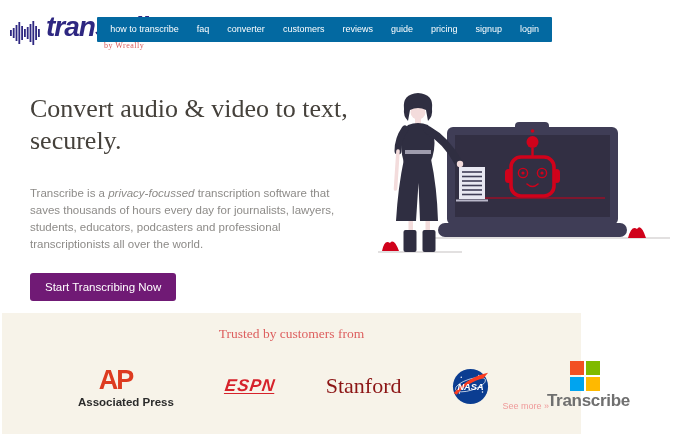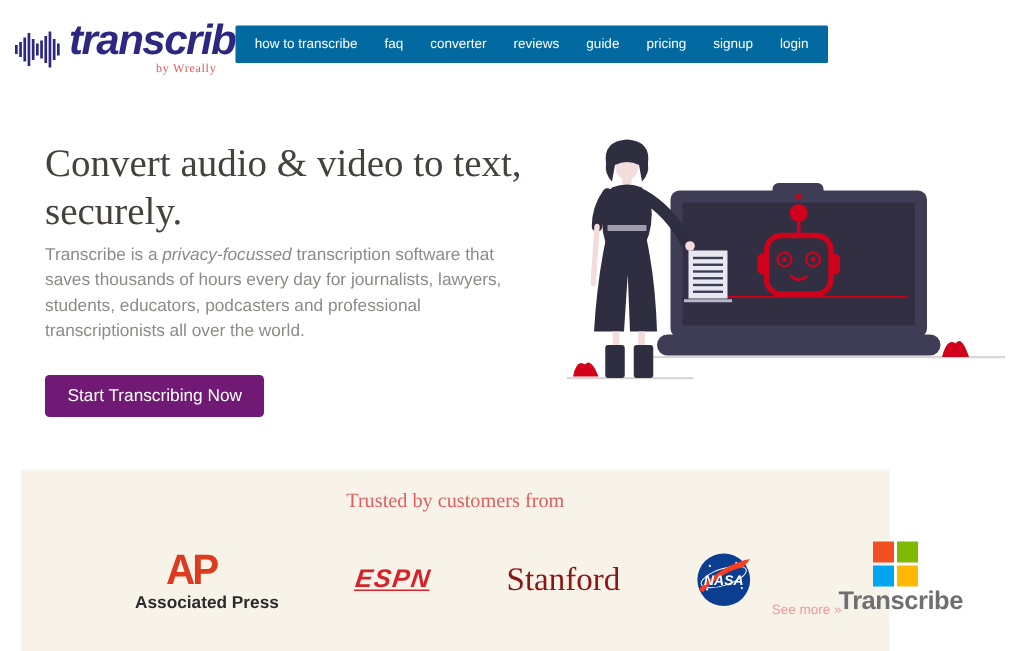--- a/index.html
+++ b/index.html
@@ -31,34 +31,34 @@
     cursor:pointer; white-space:nowrap;
   }
 
   
   .hero-copy { position:absolute; left:30px; top:93px; width:335px; }
   .hero-title {
     font-family:"Liberation Serif", serif; font-weight:normal;
     font-size:26px; line-height:1.22; color:#45413b; width:320px;
   }
   .hero-body {
-    margin-top:6px; font-size:11.5px; line-height:1.48; color:#8d8b88; width:330px;
+    margin-top:29px; font-size:11.5px; line-height:1.48; color:#8d8b88; width:330px;
   }
   .hero-body em { font-style:italic; }
   .cta-button {
     margin-top:19px; display:inline-block; background:#701a75; color:#fff;
     font-size:11.5px; font-family:"Liberation Sans", sans-serif;
     padding:8px 15px; border:none; border-radius:3px; cursor:pointer;
   }
 
   .hero-art { position:absolute; left:372px; top:85px; width:300px; height:175px; }
 
   
   .trusted {
-    position:absolute; left:14px; top:313px; width:579px; height:121px;
+    position:absolute; left:2px; top:313px; width:579px; height:121px;
     background:#f7f3e9;
   }
   .trusted-title {
     text-align:center; margin-top:13px; font-family:"Liberation Serif", serif;
     font-size:13.5px; color:#dd5f5f; font-weight:normal;
   }
   .logo-row {
     position:absolute; left:0; top:50px; width:680px; height:46px;
     display:flex; align-items:center; justify-content:space-between;
     padding:0 52px 0 55px;
@@ -108,20 +108,21 @@
       </svg>
     </span>
     <span class="logo-word">transcribe</span>
   </div>
   <span class="logo-byline">by Wreally</span>
 
   <div class="nav">
     <span class="nav-item">how to transcribe</span>
     <span class="nav-item">faq</span>
     <span class="nav-item">converter</span>
+    <span class="nav-item">customers</span>
     <span class="nav-item">reviews</span>
     <span class="nav-item">guide</span>
     <span class="nav-item">pricing</span>
     <span class="nav-item">signup</span>
     <span class="nav-item">login</span>
   </div>
 </div>
 
 <div class="hero-copy">
   <h1 class="hero-title">Convert audio &amp; video to text, securely.</h1>

